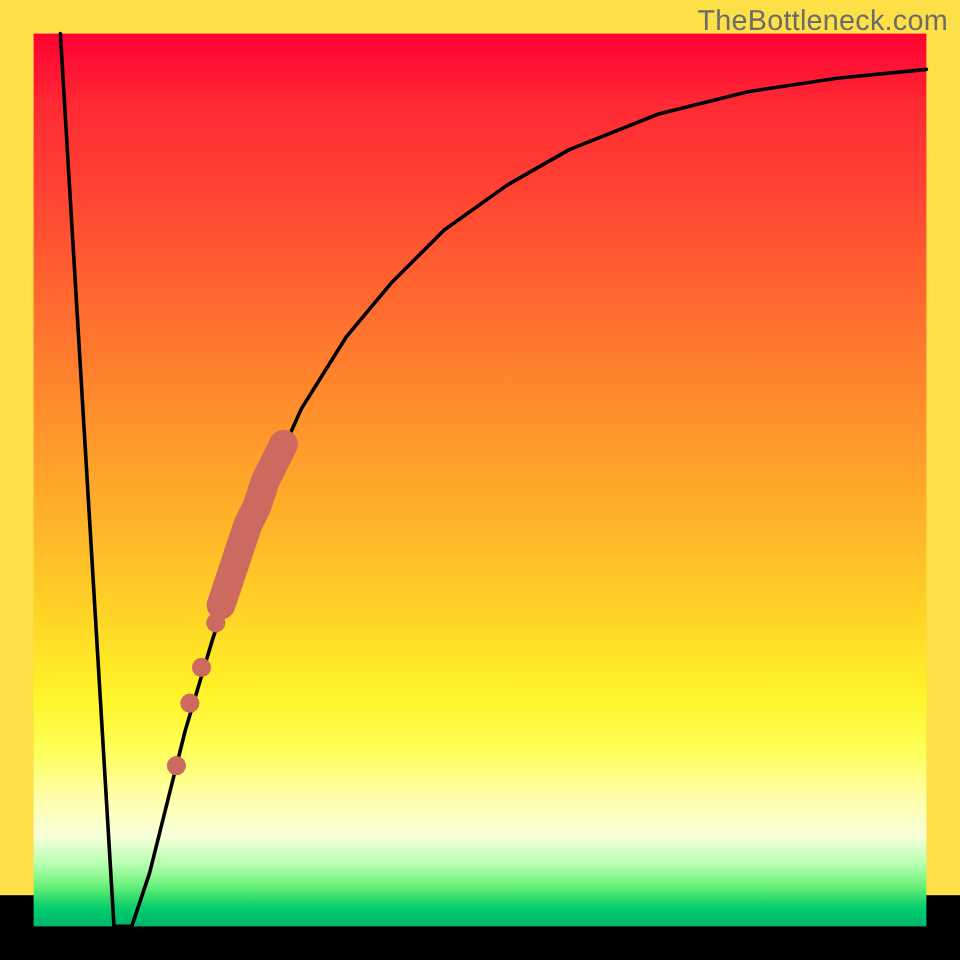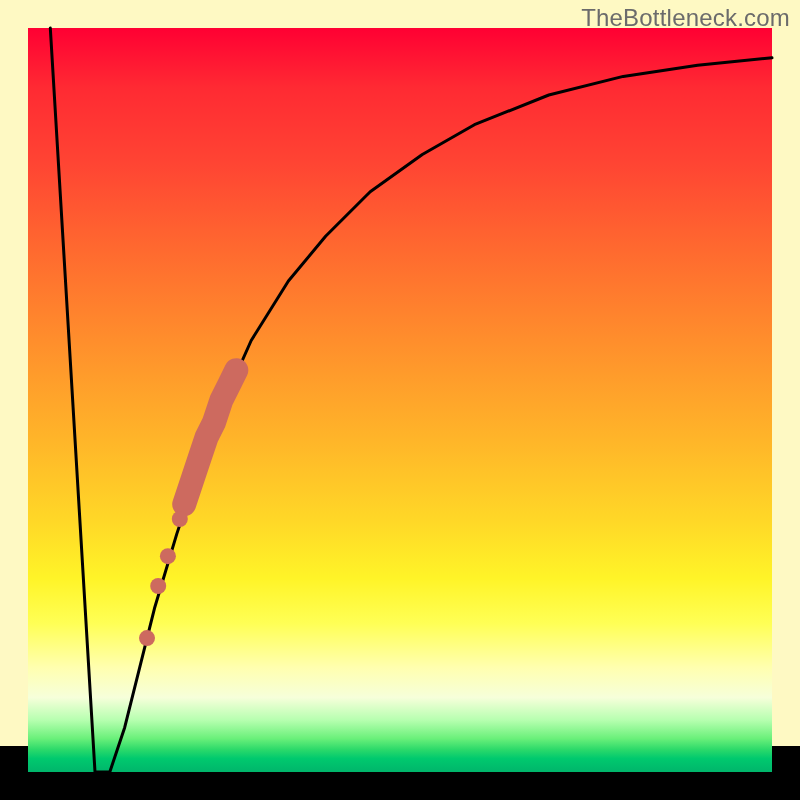--- a/index.html
+++ b/index.html
@@ -8,21 +8,21 @@
     width: 800px;
     height: 800px;
     overflow: hidden;
     background: #000;
     font-family: Arial, Helvetica, sans-serif;
   }
   .stage {
     position: relative;
     width: 800px;
     height: 746px;
-    background: #fef9c3;
+    background: #fde047;
   }
   .plot-area {
     position: absolute;
     left: 28px;
     top: 28px;
     width: 744px;
     height: 744px;
     
     background: linear-gradient(
       to bottom,

